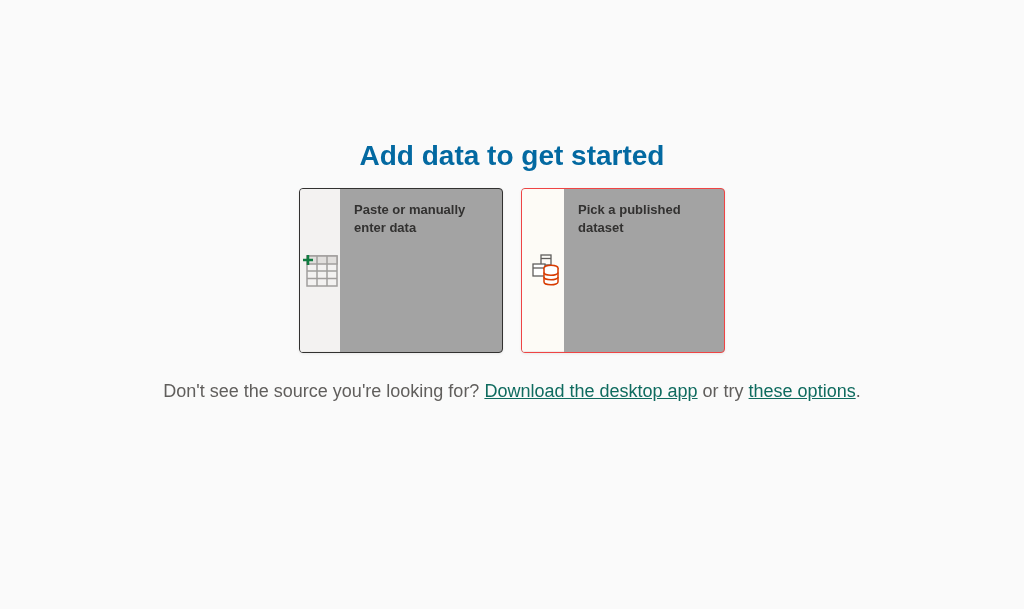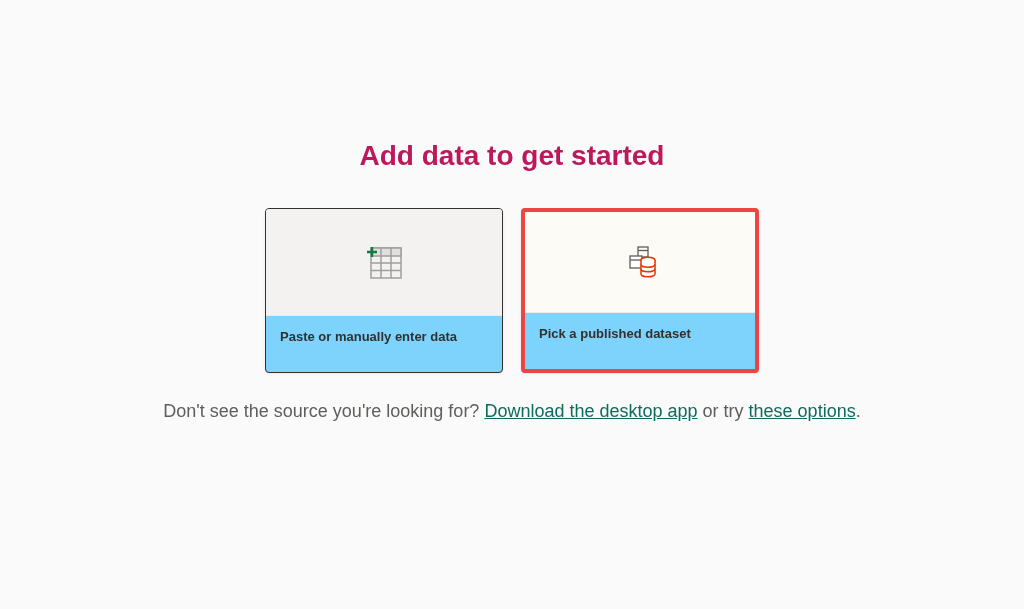--- a/index.html
+++ b/index.html
@@ -13,44 +13,43 @@
       width: 1024px;
       height: 609px;
       display: flex;
       flex-direction: column;
       align-items: center;
       padding-top: 140px;
     }
     .title {
       font-size: 28px;
       font-weight: 600;
-      color: #be185d;
-      margin-bottom: 36px;
+      color: #0369a1;
+      margin-bottom: 16px;
     }
     .cards {
       display: flex;
       gap: 18px;
       margin-bottom: 28px;
     }
     .card {
-      width: 238px;
+      width: 204px;
       height: 165px;
       border-radius: 4px;
-      background: #7dd3fc;
+      background: #a3a3a3;
       display: flex;
-      flex-direction: column;
       cursor: pointer;
       overflow: hidden;
       box-shadow: 0 1px 3px rgba(0,0,0,0.07);
     }
     .card.selected {
       border: 1.5px solid #323130;
     }
     .card:not(.selected) {
-      border: 4px solid #ef4444;
+      border: 1px solid #ef4444;
     }
     .card-image {
       flex: 1;
       display: flex;
       align-items: center;
       justify-content: center;
       border-bottom: 1px solid #edebe9;
     }
     .card.selected .card-image {
       background: #f3f2f1;

